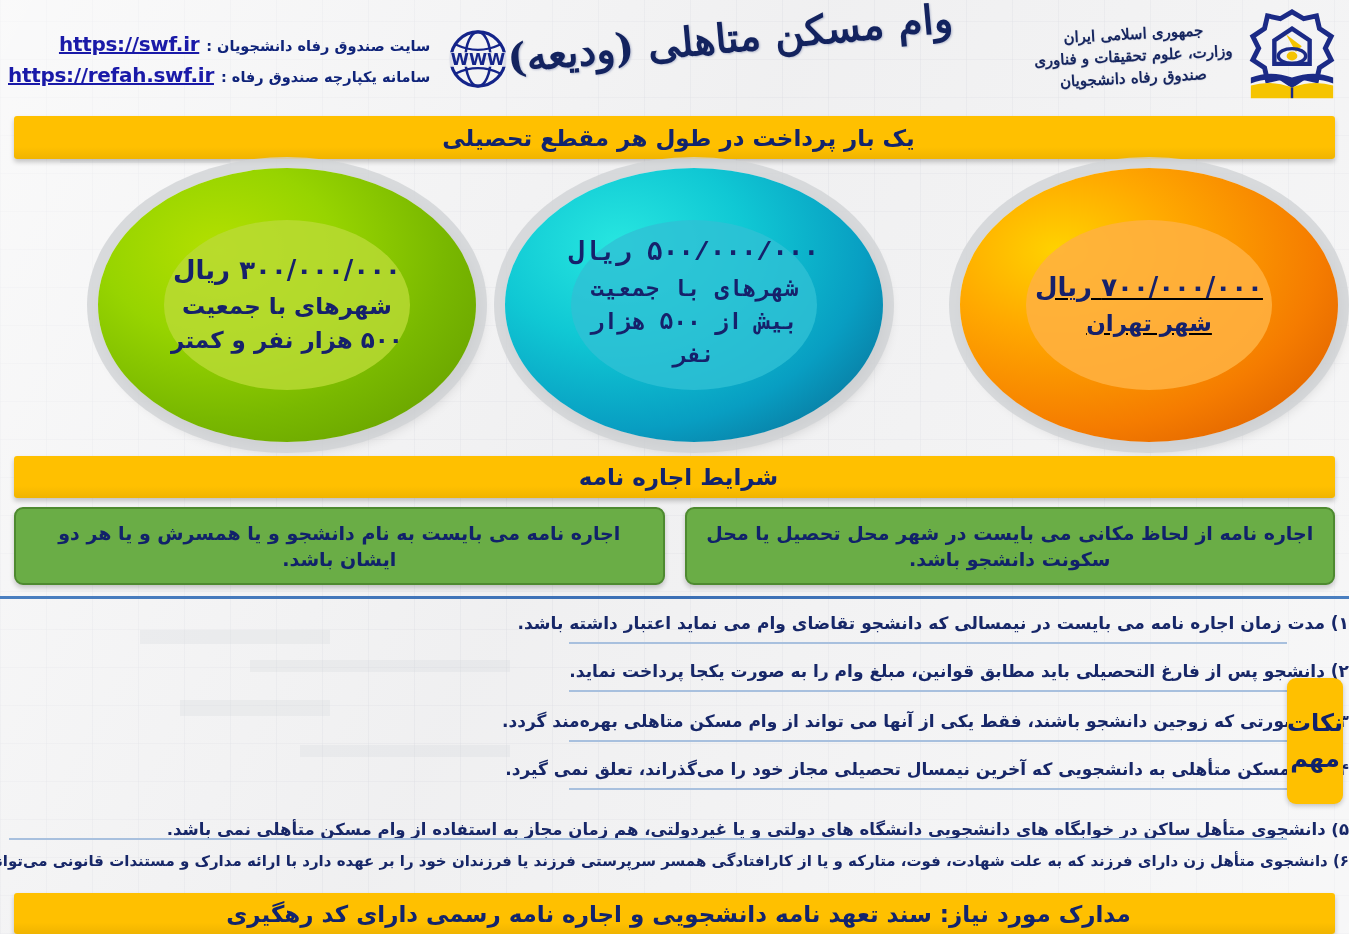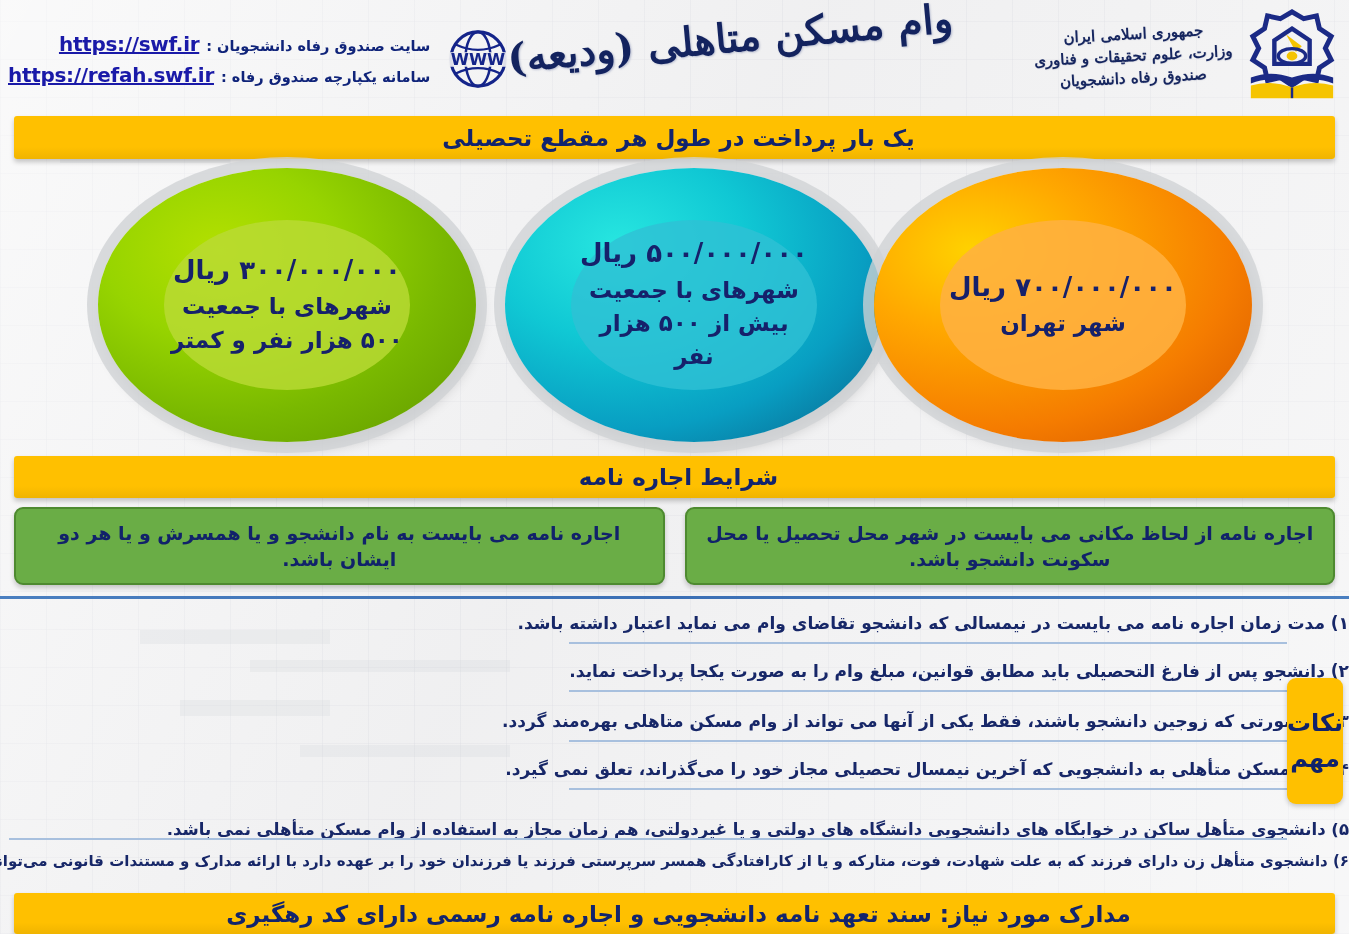--- a/index.html
+++ b/index.html
@@ -193,25 +193,26 @@
   #bubble-green {
     left: 98px;
     background: radial-gradient(ellipse at 32% 30%, #b3e000 0%, #97d400 32%, #79b800 62%, #5f9700 100%);
   }
   #bubble-green .bubble-inner { background: rgba(186,218,52,0.82); }
 
   #bubble-teal {
     left: 505px;
     background: radial-gradient(ellipse at 30% 28%, #27e6e0 0%, #10c8d4 34%, #089ec2 66%, #0a5f88 100%);
   }
-  #bubble-teal .bubble-inner { background: rgba(47,193,212,0.80); }
+  #bubble-teal .bubble-inner { background: rgba(47,193,212,0.80); font-family: Liberation Mono, monospace; }
 
   #bubble-orange {
-    left: 874px;
+    left: 960px;
     background: radial-gradient(ellipse at 26% 30%, #ffd200 0%, #ffa800 30%, #f57c00 66%, #d35400 100%);
+    text-decoration: underline;
   }
   #bubble-orange .bubble-inner { background: rgba(255,176,64,0.88); }
 
   
   #conditions-row {
     position: absolute;
     top: 507px; left: 14px;
     width: 1321px;
     height: 78px;
     display: flex;

